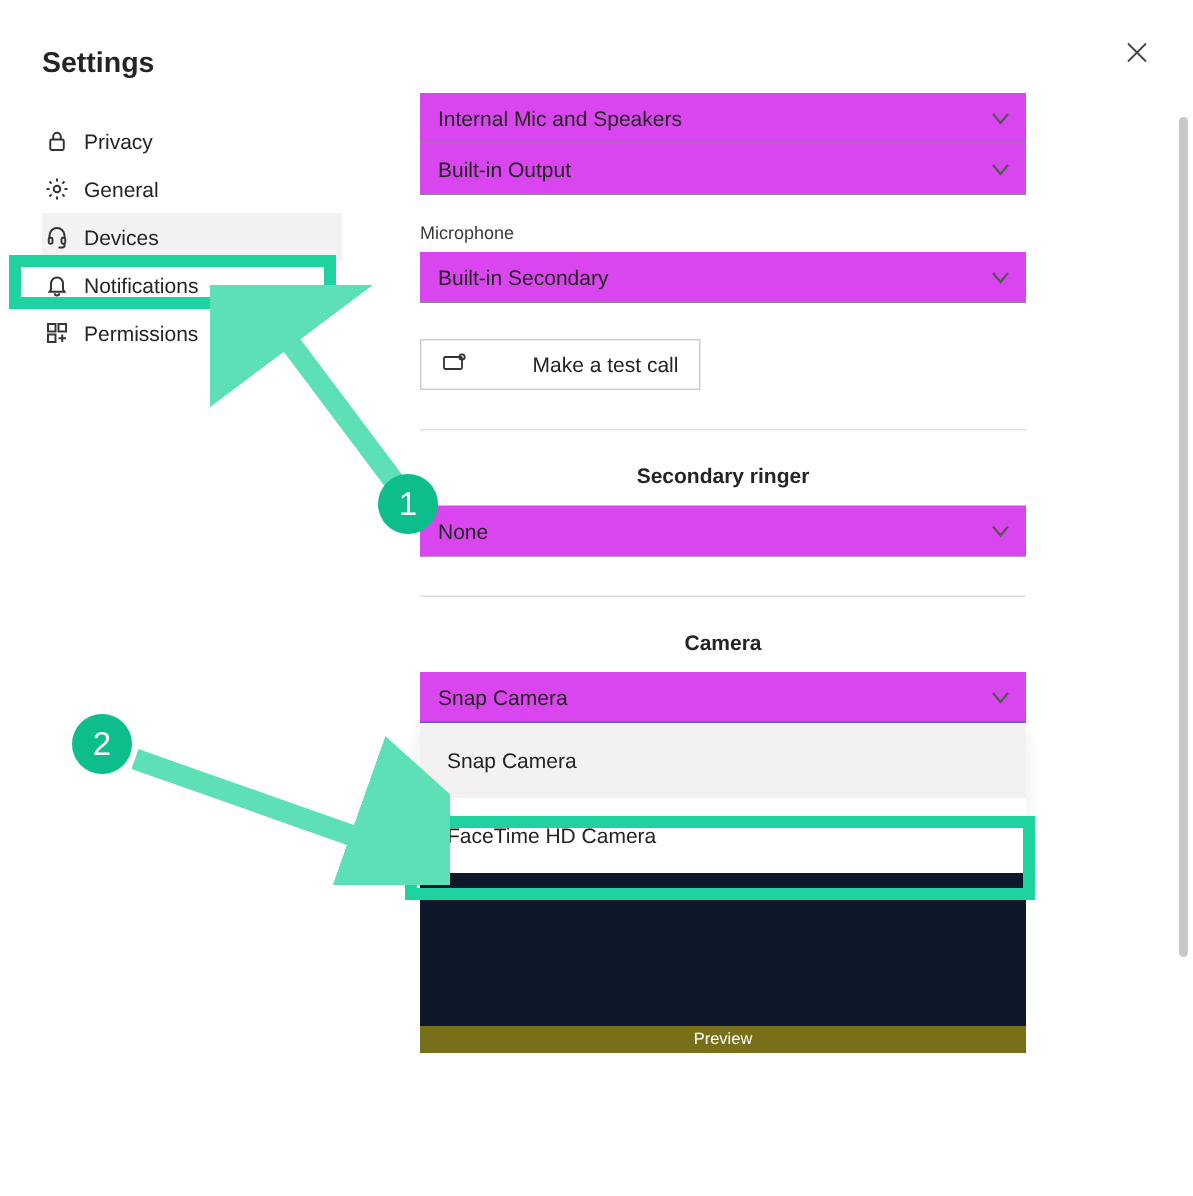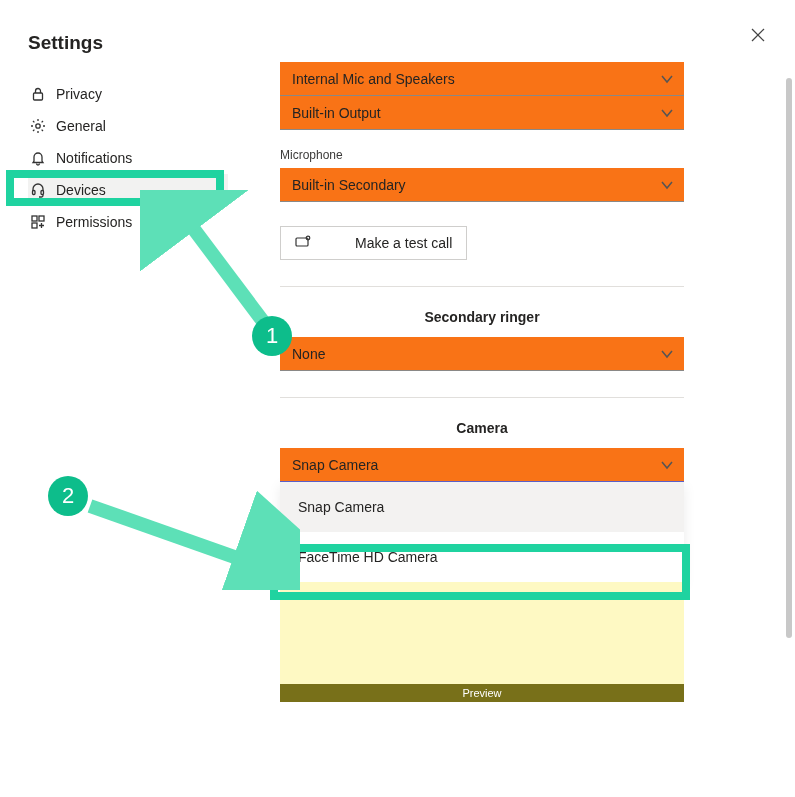--- a/index.html
+++ b/index.html
@@ -83,21 +83,21 @@
   .section-label {
     font-size: 14px;
     font-weight: 700;
     color: #252423;
     margin-bottom: 12px;
     text-align: center;
   }
   .dropdown {
     position: relative;
     height: 34px;
-    background: #f97316;
+    background: #d946ef;
     border: none;
     border-bottom: 1px solid #8a8886;
     display: flex;
     align-items: center;
     padding: 0 12px;
     cursor: pointer;
     color: #252423;
     font-size: 14px;
     text-align: right;
   }
@@ -142,21 +142,21 @@
     align-items: center;
     padding: 0 18px;
     cursor: pointer;
     font-size: 14px;
   }
   .camera-option.selected {
     background: #f3f2f1;
   }
   .preview {
     height: 120px;
-    background: #fef9c3;
+    background: #0f172a;
     position: relative;
   }
   .preview-bar {
     position: absolute;
     bottom: 0;
     left: 0;
     right: 0;
     height: 18px;
     background: #787019;
     color: #fff;
@@ -233,39 +233,39 @@
   </div>
   <div class="sidebar-item">
     <span class="icon">
       <svg viewBox="0 0 16 16">
           <circle cx="8" cy="8" r="2.2"></circle>
           <path d="M8 1v2M8 13v2M1 8h2M13 8h2M3 3l1.4 1.4M11.6 11.6L13 13M13 3l-1.4 1.4M4.4 11.6L3 13"></path>
         </svg>
     </span>
     <span>General</span>
   </div>
-  <div class="sidebar-item">
-    <span class="icon">
-      <svg viewBox="0 0 16 16">
-          <path d="M4 11V7a4 4 0 0 1 8 0v4l1 1.5H3L4 11z"></path>
-          <path d="M6.5 13.5a1.5 1.5 0 0 0 3 0"></path>
-        </svg>
-    </span>
-    <span>Notifications</span>
-  </div>
   <div class="sidebar-item selected">
     <span class="icon">
       <svg viewBox="0 0 16 16">
           <path d="M3 9V7a5 5 0 0 1 10 0v2"></path>
           <rect x="2.5" y="8.5" width="2.5" height="4" rx="1"></rect>
           <rect x="11" y="8.5" width="2.5" height="4" rx="1"></rect>
           <path d="M13 12.5v1a1.5 1.5 0 0 1-1.5 1.5H9"></path>
         </svg>
     </span>
     <span>Devices</span>
+  </div>
+  <div class="sidebar-item">
+    <span class="icon">
+      <svg viewBox="0 0 16 16">
+          <path d="M4 11V7a4 4 0 0 1 8 0v4l1 1.5H3L4 11z"></path>
+          <path d="M6.5 13.5a1.5 1.5 0 0 0 3 0"></path>
+        </svg>
+    </span>
+    <span>Notifications</span>
   </div>
   <div class="sidebar-item">
     <span class="icon">
       <svg viewBox="0 0 16 16">
           <rect x="2" y="2" width="5" height="5"></rect>
           <rect x="9" y="2" width="5" height="5"></rect>
           <rect x="2" y="9" width="5" height="5"></rect>
           <path d="M11.5 9v5M9 11.5h5"></path>
         </svg>
     </span>

